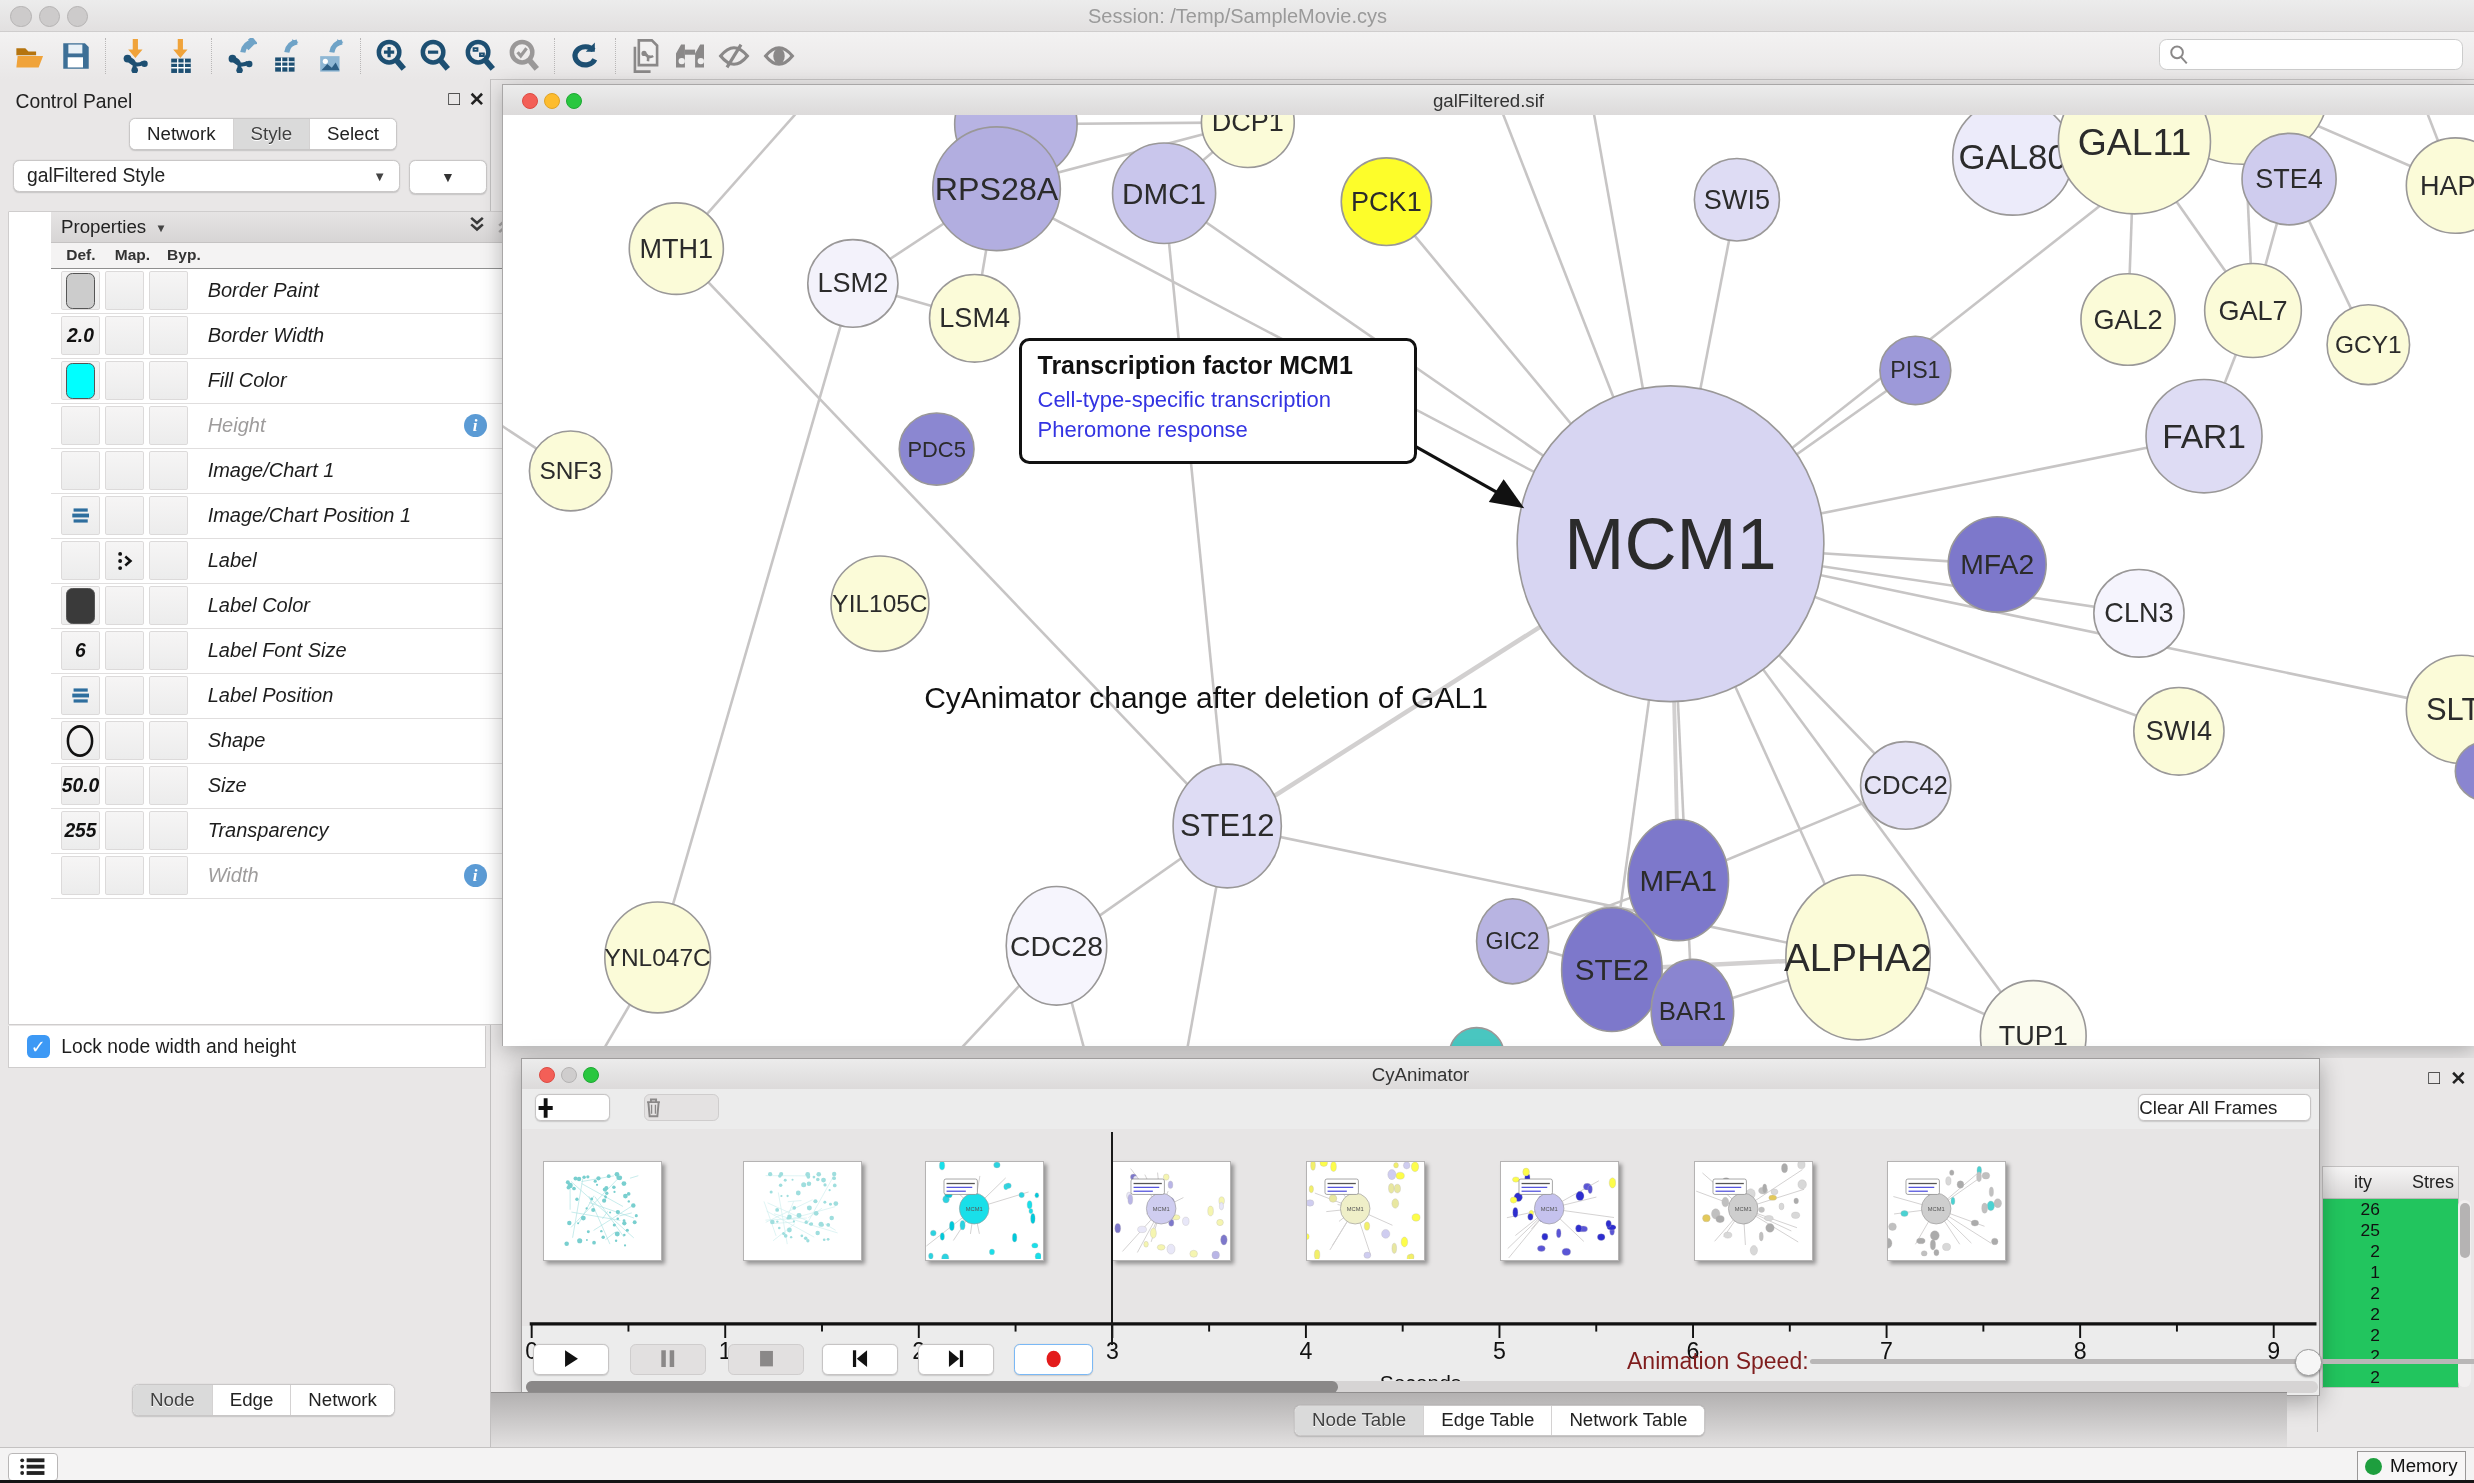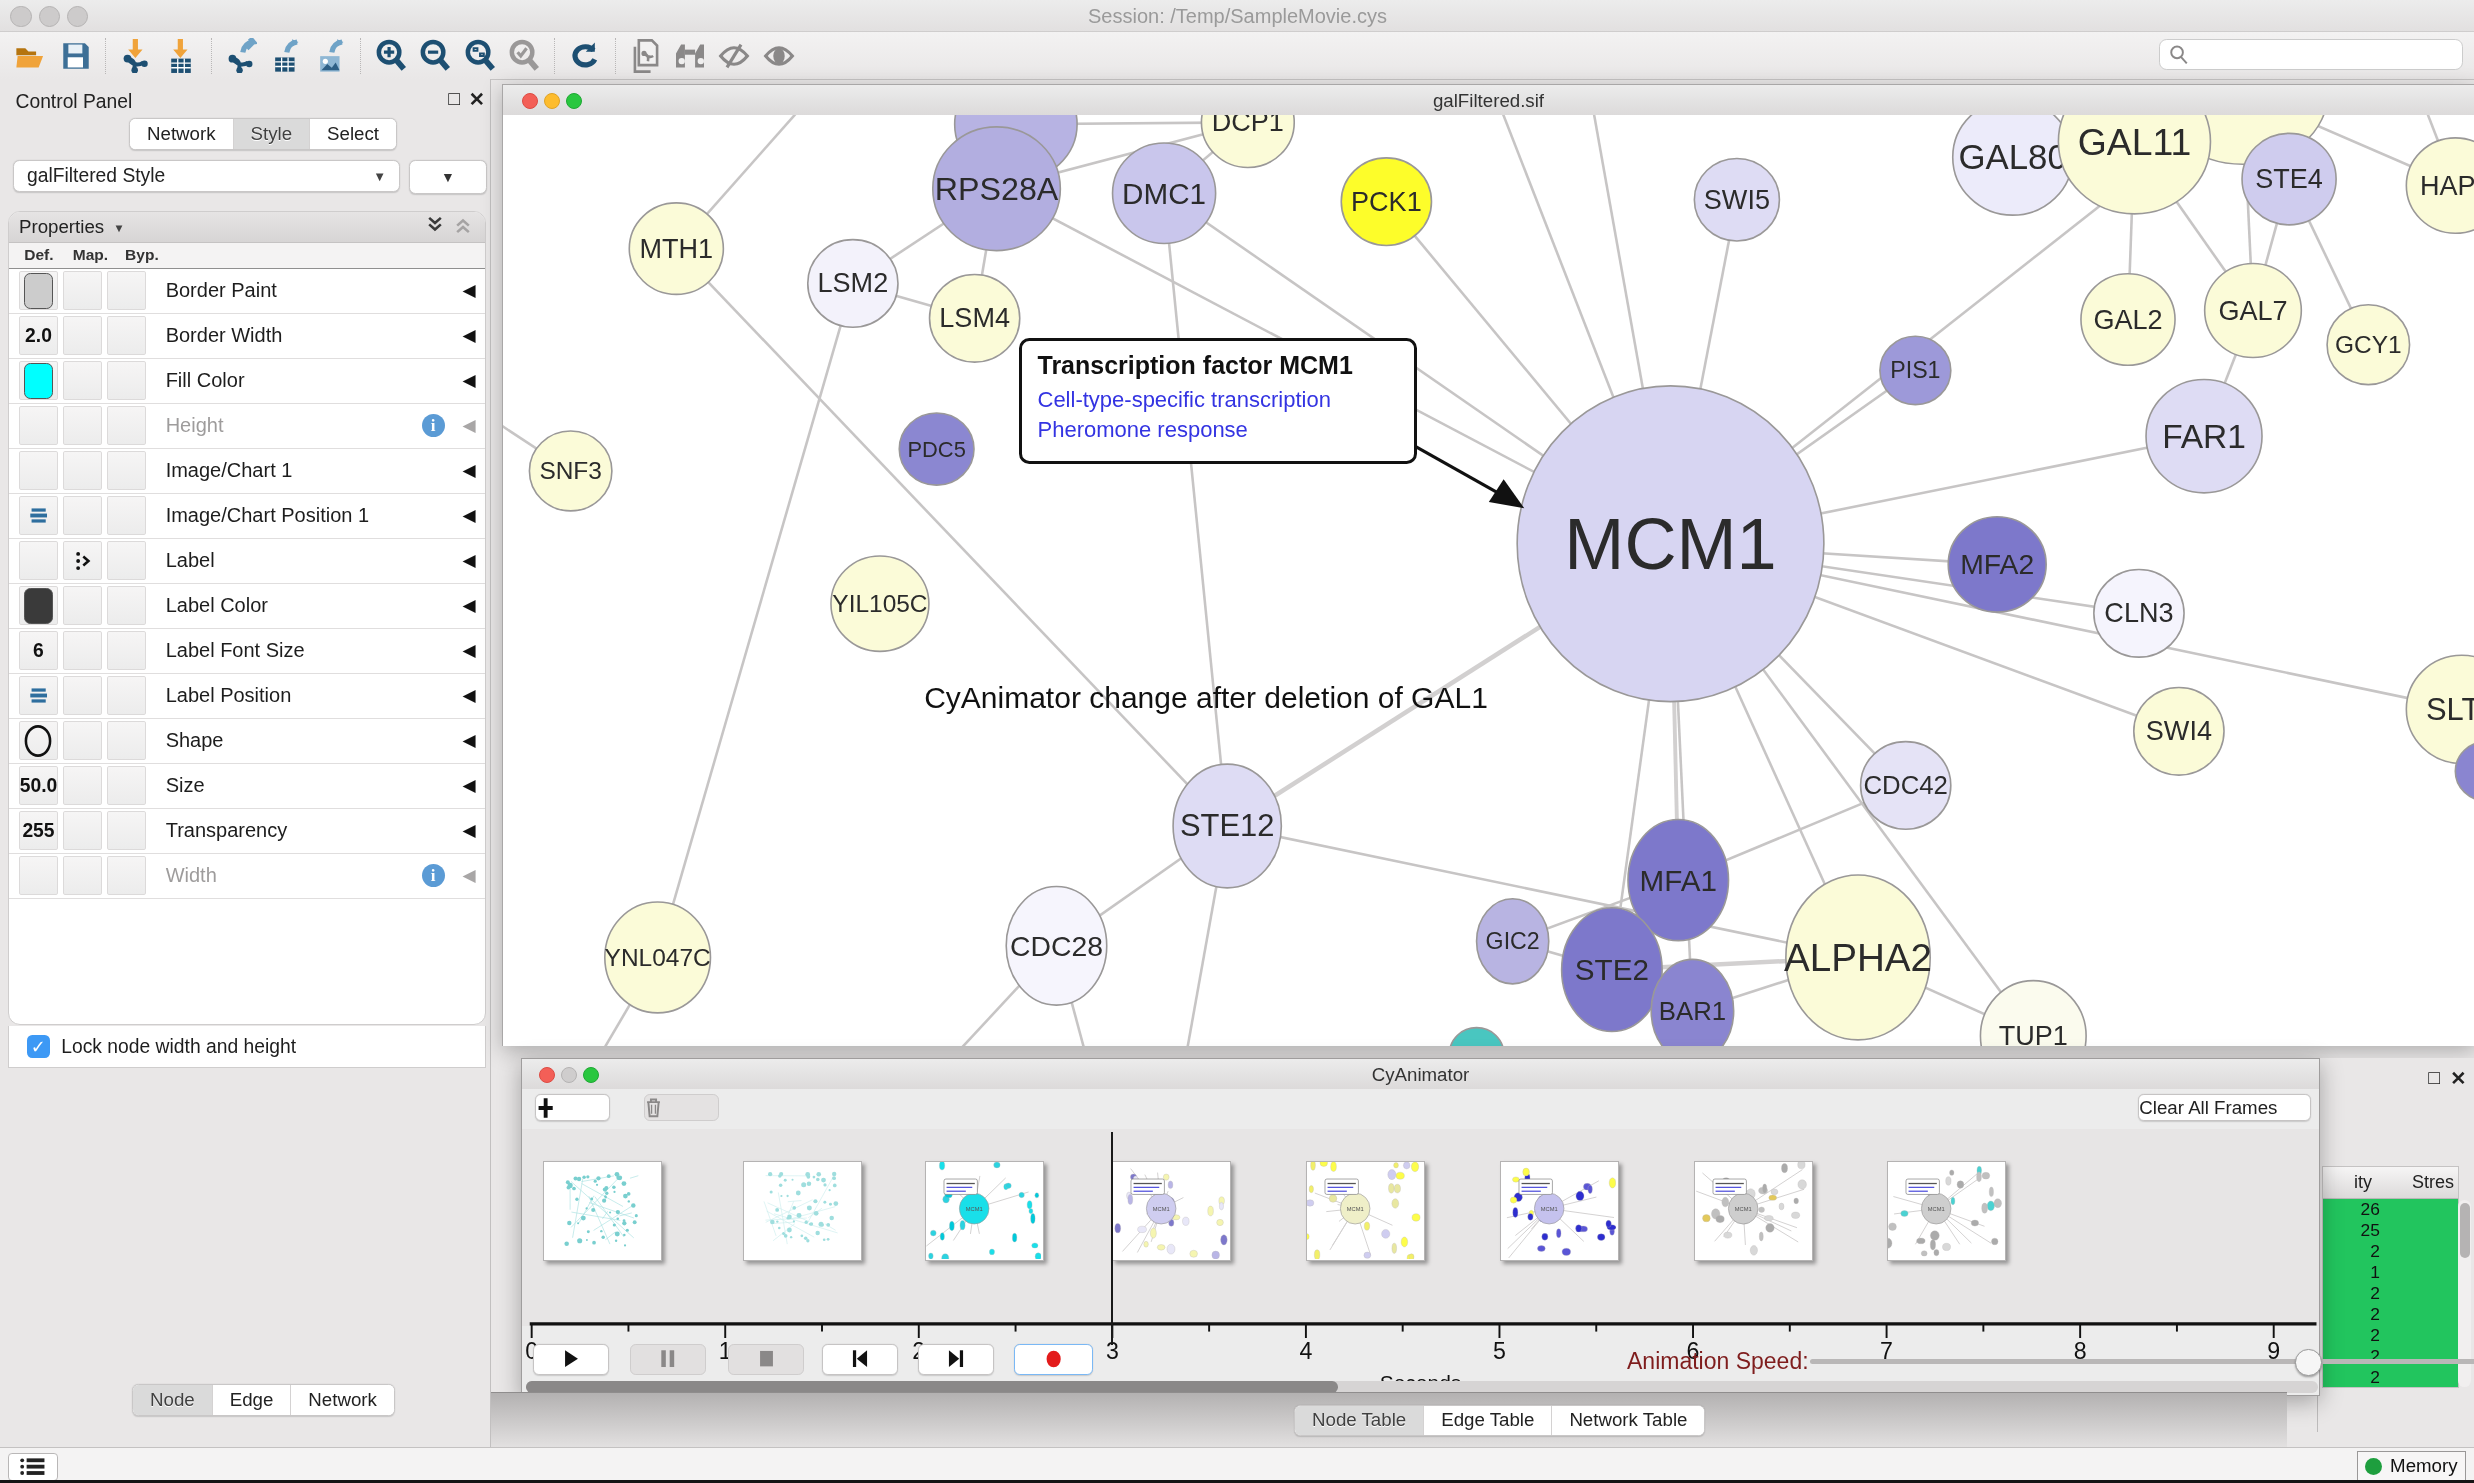--- a/index.html
+++ b/index.html
@@ -19,24 +19,24 @@
   #control-panel{left:0;top:79px;width:491px;height:1368px;background:#e9e7e7;border-right:1.3px solid #c2c0c0;box-sizing:border-box;}
   #cp-title{left:15.5px;top:11.6px;font-size:19.3px;color:#222;}
   .winbtn{font-size:19.3px;color:#222;top:9px;}
   .seg{display:flex;border:0.6px solid #c9c7c7;border-radius:6.4px;overflow:hidden;background:#fff;box-shadow:0 0.6px 1.3px rgba(0,0,0,.15);}
   .seg > div{padding:3.9px 17px;font-size:18.7px;color:#222;background:#fff;border-right:0.6px solid #d4d2d2;}
   .seg > div:last-child{border-right:none;}
   .seg > div.pressed{background:#dadada;color:#404040;text-shadow:0 0.6px 0 #fff;}
   #cp-tabs{left:129px;top:39px;}
   #style-combo{left:13px;top:81px;width:387px;height:32px;background:#fff;border:0.6px solid #c9c7c7;border-radius:6.4px;box-shadow:0 0.6px 1.3px rgba(0,0,0,.15);display:flex;align-items:center;justify-content:space-between;padding:0 13px;box-sizing:border-box;font-size:19.3px;color:#222;}
   #style-menu-btn{left:409px;top:81px;width:76px;height:32px;background:#fff;border:0.6px solid #c9c7c7;border-radius:6.4px;box-shadow:0 0.6px 1.3px rgba(0,0,0,.15);display:flex;align-items:center;justify-content:center;font-size:14px;color:#333;}
-  #props-box{left:7.7px;top:132px;width:476px;height:812px;background:#fff;border:0.6px solid #cfcdcd;border-radius:12px;overflow:hidden;}
+  #props-box{left:7.7px;top:132px;width:476px;height:812px;background:#fff;border:0.6px solid #cfcdcd;border-radius:1px;overflow:hidden;padding-left:42px;}
   #props-header{height:30px;background:linear-gradient(#e6e4e4,#d7d5d5);border-bottom:0.6px solid #c5c3c3;display:flex;align-items:center;padding:0 10.3px;font-size:18.7px;color:#222;}
   #props-cols{height:24.5px;display:flex;align-items:center;font-size:15.5px;font-weight:bold;color:#333;border-bottom:1.3px solid #8f8f8f;background:#f4f3f3;}
-  .prop-row{height:44px;display:flex;align-items:center;border-bottom:0.6px solid #e0dede;position:relative;}
+  .prop-row{height:44px;display:flex;align-items:center;border-bottom:0.6px solid #e0dede;position:relative;font-style:italic;}
   .cellbox{width:37px;height:37px;margin-left:5.2px;background:linear-gradient(#f6f5f5,#ececec);border:0.6px solid #dcdada;border-radius:1.9px;display:flex;align-items:center;justify-content:center;}
   .cellbox:first-child{margin-left:10.3px;}
   .swatch{width:27px;height:34px;border:1.3px solid #555;border-radius:6.4px;}
   .defnum{font-size:19.3px;font-weight:bold;color:#111;}
   .prop-label{margin-left:19.3px;font-size:20px;color:#1d1d1d;}
   .prop-label.dim{color:#9e9c9c;}
   .row-arrow{position:absolute;right:9px;font-size:17px;color:#111;}
   .row-arrow.dim{color:#a8a6a6;}
   .info-dot{position:absolute;right:40px;width:23px;height:23px;border-radius:50%;background:#5b9bd5;color:#fff;font-weight:bold;font-size:17px;font-family:"Liberation Serif",serif;display:flex;align-items:center;justify-content:center;}
   #lock-row{left:7.7px;top:947px;width:476px;height:41px;background:#fff;border:0.6px solid #cfcdcd;border-top:none;display:flex;align-items:center;}

